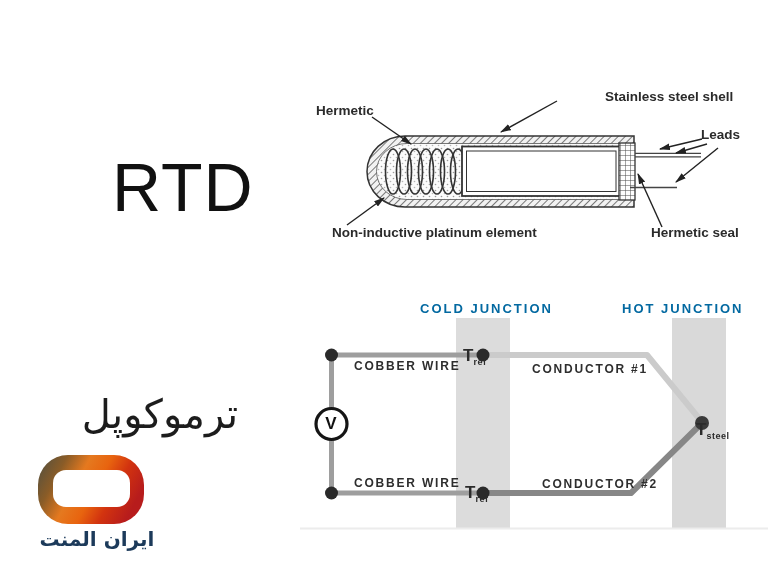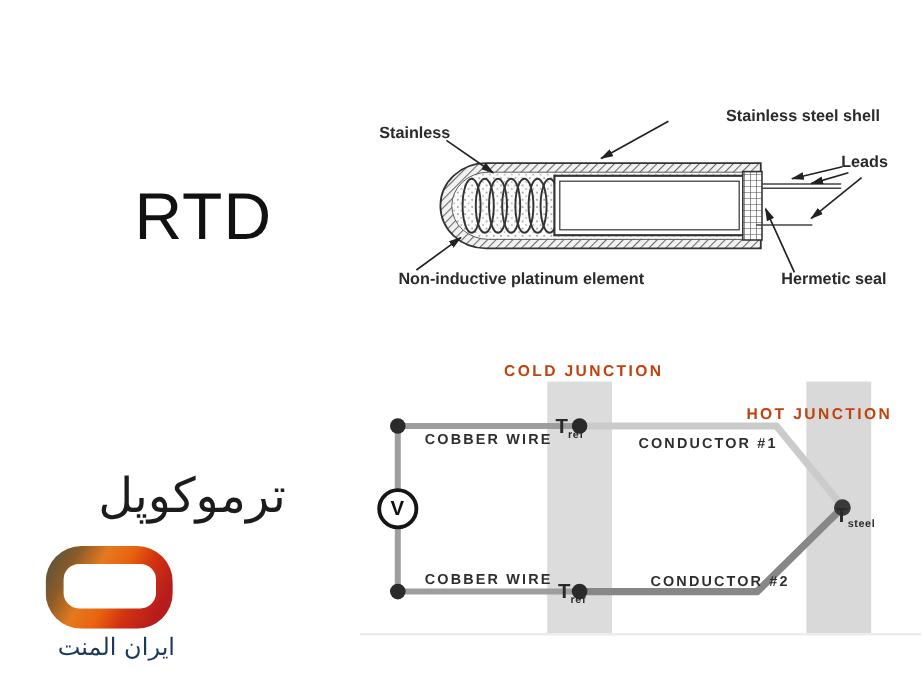--- a/index.html
+++ b/index.html
@@ -6,46 +6,46 @@
   body{
     width:768px;height:576px;position:relative;overflow:hidden;
     background:#ffffff;
     font-family:"Liberation Sans",sans-serif;
   }
   .abs{position:absolute;}
 
   
   .rtd-title{
     left:112px;top:148px;
-    font-size:55px;font-weight:400;color:#111;
+    font-size:68px;font-weight:400;color:#111;
     letter-spacing:1px;
   }
   .fa-title{
     left:160px;top:414px;transform:translate(-50%,-50%);
     font-family:"DejaVu Sans","DejaVu Serif",serif;
     font-size:40px;color:#1c1c1c;direction:rtl;white-space:nowrap;
   }
 
   
   .rtd-label{
     font-size:13.5px;font-weight:600;color:#2b2b2b;white-space:nowrap;
   }
   .lbl-insulator{left:316px;top:103px;}
   .lbl-shell{left:557px;top:89px;margin-left:48px;}
   .lbl-leads{left:701px;top:127px;}
   .lbl-platinum{left:317px;top:225px;margin-left:15px;}
   .lbl-hermetic{left:651px;top:225px;}
 
   
   .tc-header{
-    font-size:13px;font-weight:bold;color:#c2410c;
+    font-size:13px;font-weight:bold;color:#0369a1;
     letter-spacing:2px;white-space:nowrap;
   }
   .lbl-cold{left:420px;top:301px;}
-  .lbl-hot{left:622px;top:301px;margin-top:36px;}
+  .lbl-hot{left:622px;top:301px;}
   .tc-wire-label{
     font-size:12px;font-weight:bold;color:#2e2e2e;
     letter-spacing:1.8px;white-space:nowrap;
   }
   .lbl-cobber-top{left:354px;top:359px;}
   .lbl-cobber-bottom{left:354px;top:476px;}
   .lbl-cond1{left:532px;top:362px;}
   .lbl-cond2{left:542px;top:477px;}
   .t-label{
     font-size:17px;font-weight:bold;color:#2b2b2b;white-space:nowrap;margin-top:23px;
@@ -57,21 +57,21 @@
   .v-label{
     left:331px;top:424px;transform:translate(-50%,-50%);
     font-size:17px;font-weight:bold;color:#111;
   }
 
   
   .logo-svg{left:38px;top:455px;}
   .logo-text{
     left:97px;top:539px;transform:translate(-50%,-50%);
     font-family:"DejaVu Sans",sans-serif;
-    font-size:20px;font-weight:normal;color:#1c3a5a;
+    font-size:20px;font-weight:bold;color:#1c3a5a;
     direction:rtl;white-space:nowrap;
   }
 </style>
 </head>
 <body>
 
 <div class="abs rtd-title">RTD</div>
 <div class="abs fa-title">ترموکوپل</div>
 
 <svg class="abs" style="left:290px;top:75px;" width="478" height="185" viewBox="0 0 478 185">
@@ -125,21 +125,21 @@
     <line x1="82" y1="42" x2="121" y2="69" marker-end="url(#ah)"></line>
     <line x1="267" y1="26" x2="211" y2="57" marker-end="url(#ah)"></line>
     <line x1="57" y1="150" x2="94" y2="123" marker-end="url(#ah)"></line>
     <line x1="372" y1="152" x2="348" y2="99" marker-end="url(#ah)"></line>
     <line x1="412" y1="64" x2="370" y2="74" marker-end="url(#ah)"></line>
     <line x1="417" y1="69" x2="386" y2="78" marker-end="url(#ah)"></line>
     <line x1="428" y1="73" x2="386" y2="107" marker-end="url(#ah)"></line>
   </g>
 </svg>
 
-<div class="abs rtd-label lbl-insulator">Stainless</div>
+<div class="abs rtd-label lbl-insulator">Hermetic</div>
 <div class="abs rtd-label lbl-shell">Stainless steel shell</div>
 <div class="abs rtd-label lbl-leads">Leads</div>
 <div class="abs rtd-label lbl-platinum">Non-inductive platinum element</div>
 <div class="abs rtd-label lbl-hermetic">Hermetic seal</div>
 
 <svg class="abs" style="left:300px;top:295px;" width="468" height="240" viewBox="0 0 468 240">
 
   <rect x="156" y="23" width="54" height="210" fill="#dcdcdc"></rect>
   <rect x="372" y="23" width="54" height="210" fill="#d9d9d9"></rect>
   <line x1="0" y1="233.5" x2="468" y2="233.5" stroke="#ececec" stroke-width="2"></line>

